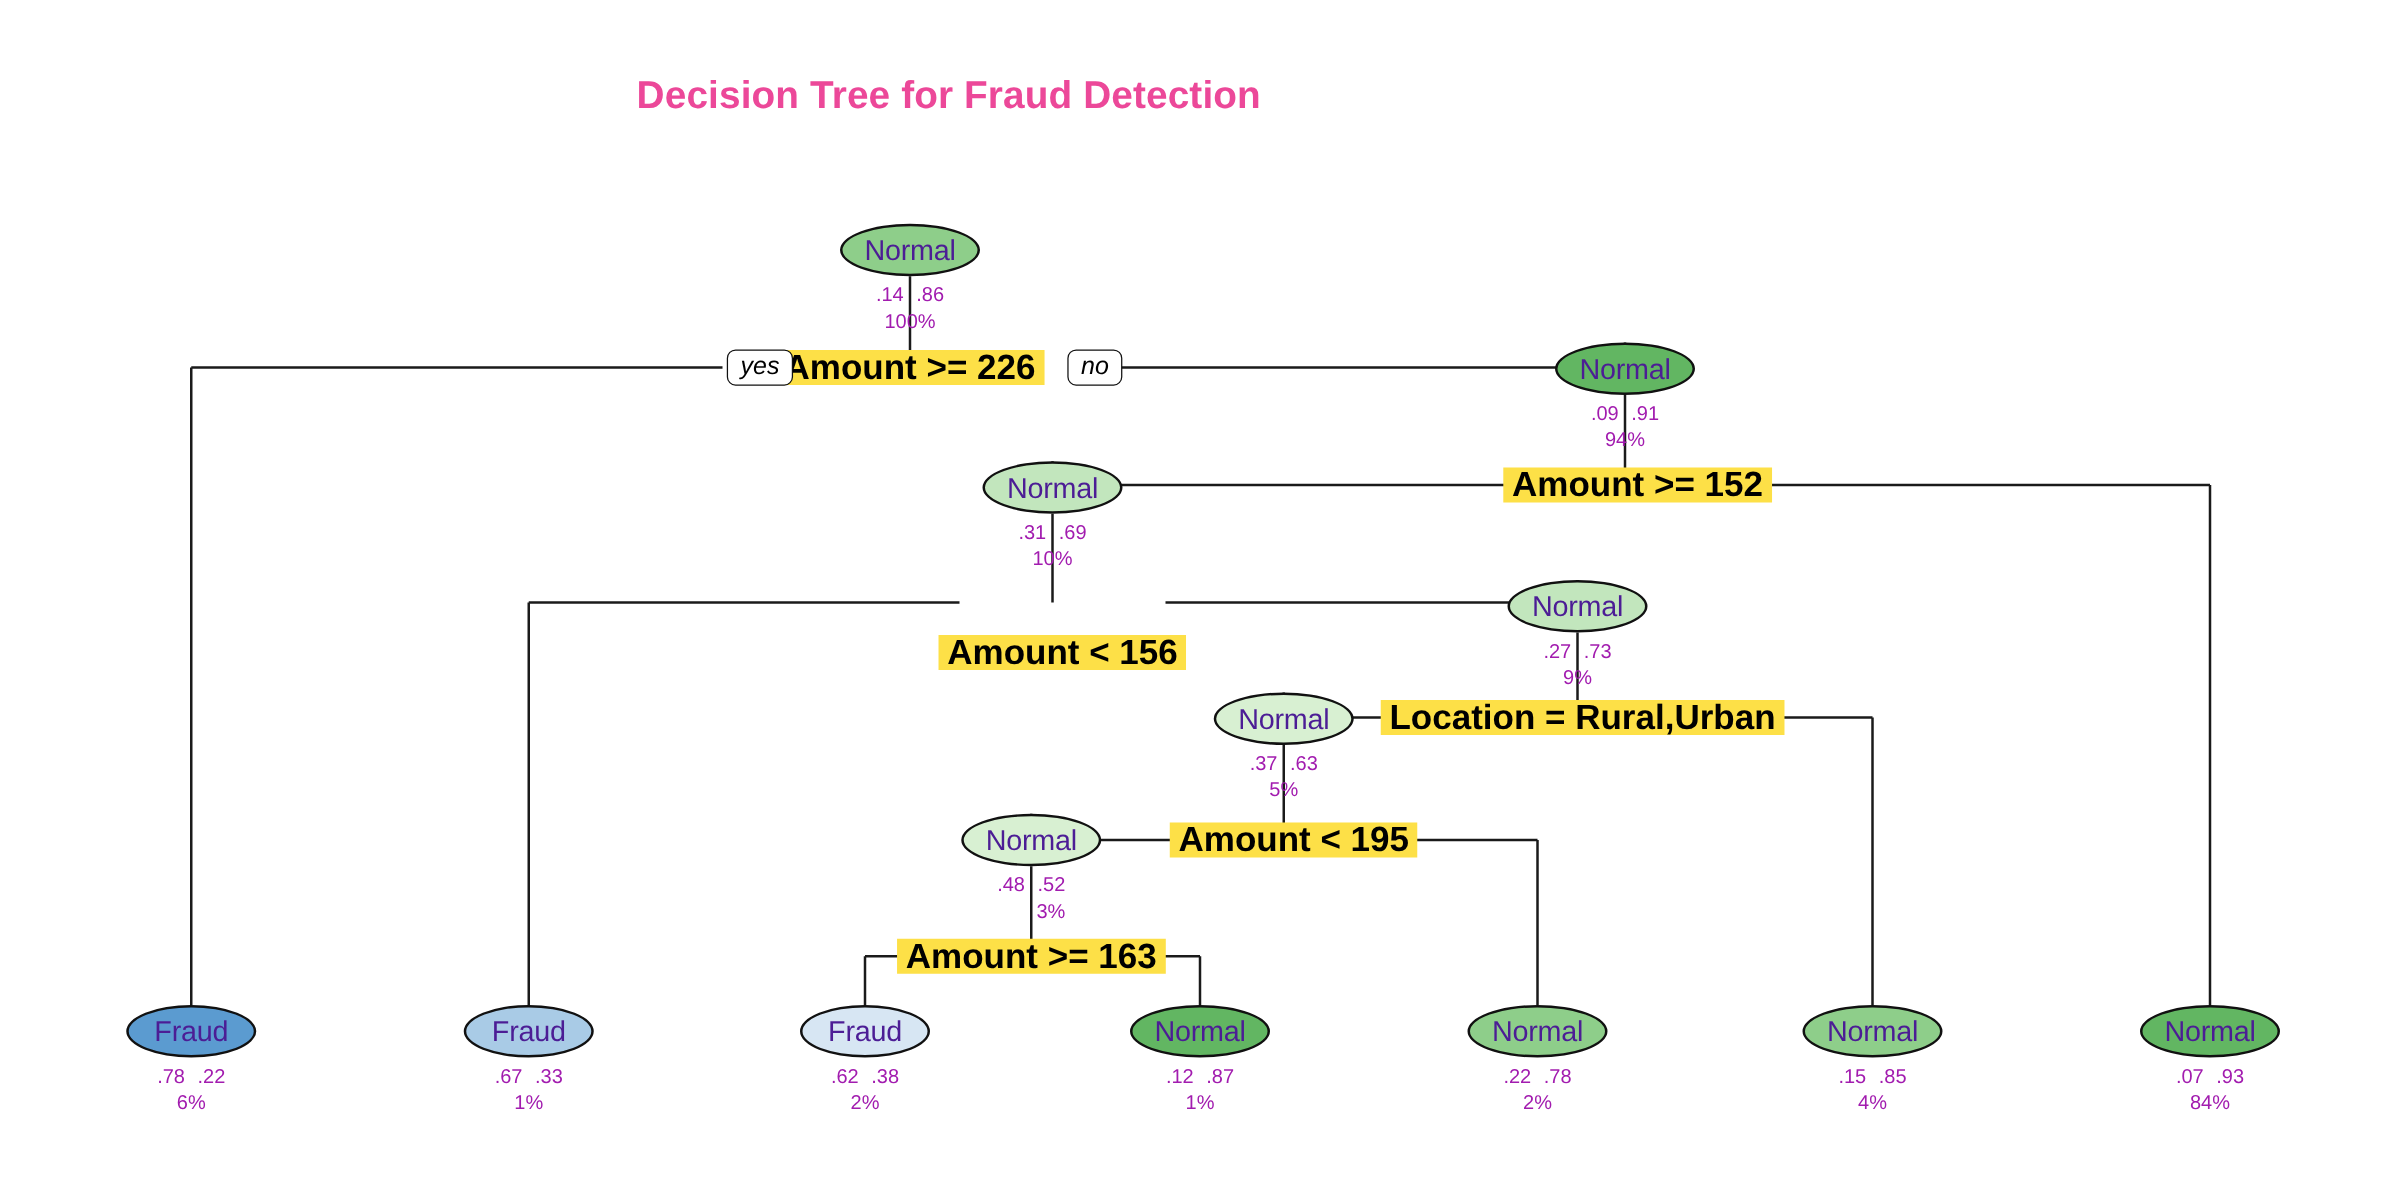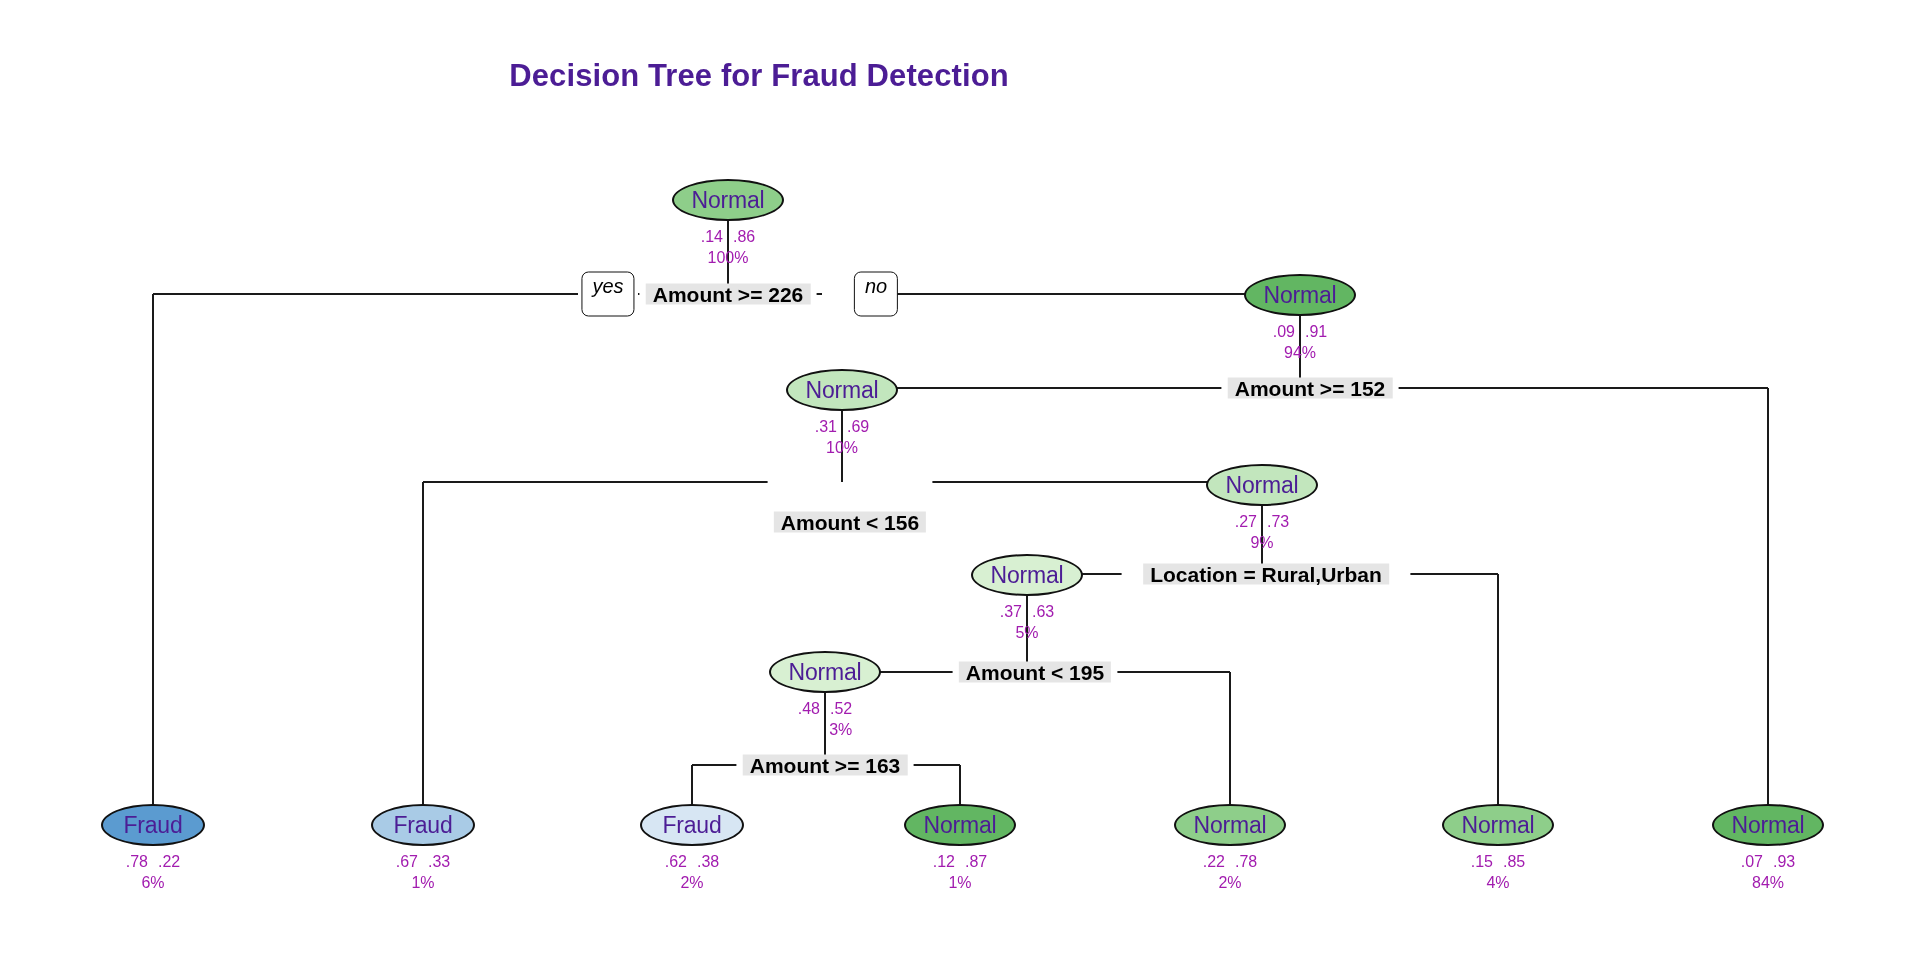--- a/index.html
+++ b/index.html
@@ -20,21 +20,21 @@
     height: 960px;
   }
   .plot-title {
     position: absolute;
     left: 0;
     top: 58px;
     width: 1518px;
     text-align: center;
     font-size: 31px;
     font-weight: bold;
-    color: #4c1d95;
+    color: #ec4899;
     letter-spacing: 0.1px;
   }
   svg.edges {
     position: absolute;
     left: 0;
     top: 0;
     width: 1920px;
     height: 960px;
     pointer-events: none;
   }
@@ -72,39 +72,39 @@
     font-size: 16px;
     line-height: 1.32;
     white-space: nowrap;
   }
   .node-stats .probs span { display: inline-block; }
   .node-stats .probs span + span { margin-left: 10px; }
   
   .split-label {
     position: absolute;
     transform: translate(-50%, -50%);
-    font-size: 21px;
+    font-size: 28px;
     font-weight: bold;
     color: #000000;
     white-space: nowrap;
-    background: #e5e5e5;
+    background: #fde047;
     padding: 0 7px;
     line-height: 1;
   }
   
   .yesno {
     position: absolute;
     transform: translate(-50%, -50%);
     border: 1.8px solid #111111;
     border-radius: 7px;
     background: #ffffff;
     font-size: 20px;
     font-style: italic;
     color: #000000;
-    padding: 3px 10px 20px 10px;
+    padding: 3px 10px 4px 10px;
     line-height: 1;
     white-space: nowrap;
   }
 </style>
 </head>
 <body>
 
 <div id="tree-root">
 
   <div class="plot-title">Decision Tree for Fraud Detection</div>

